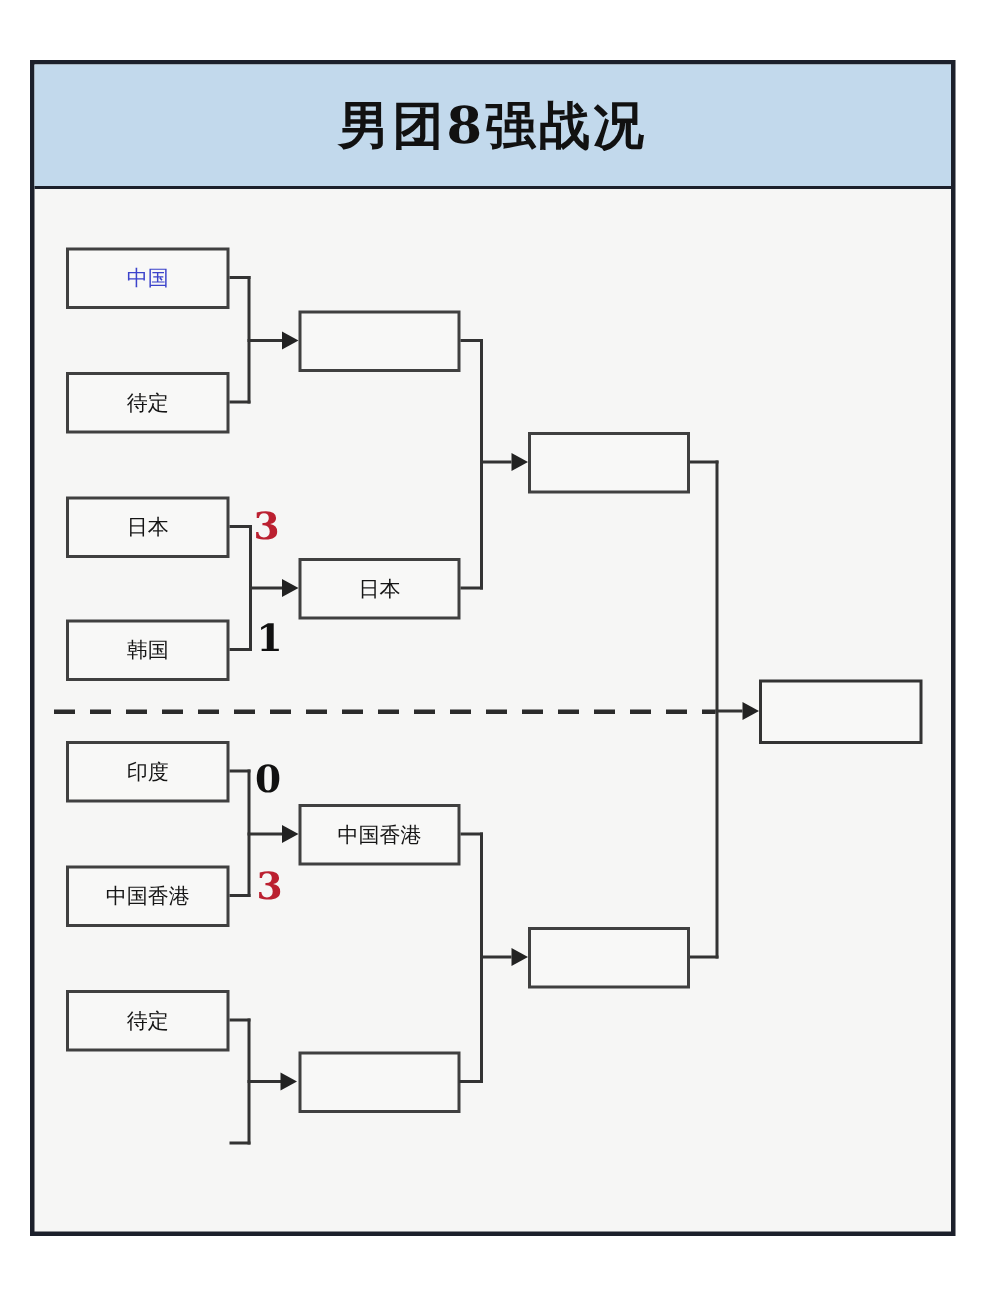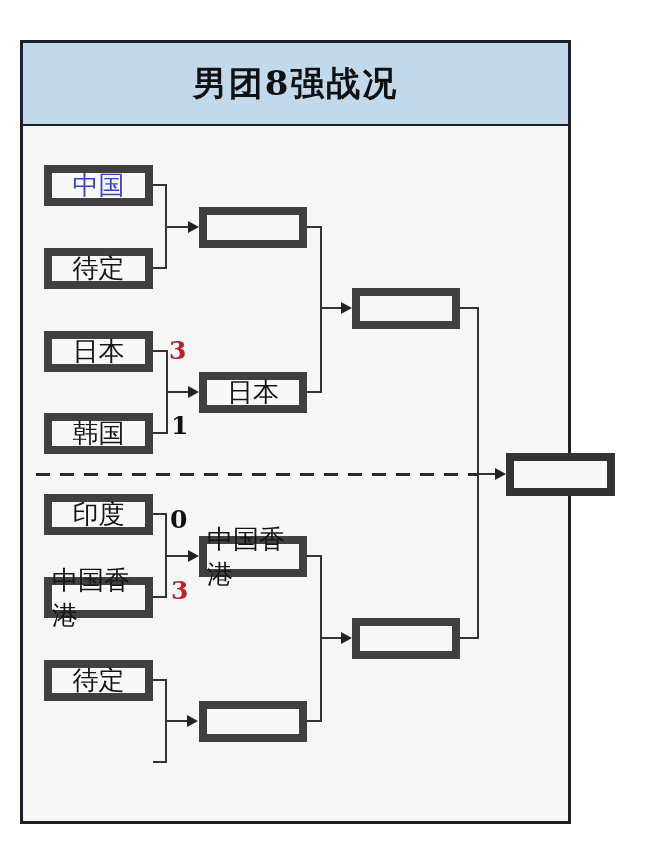--- a/index.html
+++ b/index.html
@@ -1,26 +1,26 @@
 <!DOCTYPE html>
 <html><head>
 <meta charset="utf-8">
 <style>
   html,body{margin:0;padding:0;background:#ffffff;}
   .page{position:relative;width:660px;height:868px;background:#ffffff;overflow:hidden;
         font-family:"DejaVu Serif","Liberation Serif",serif;}
-  .frame{position:absolute;left:20px;top:40px;width:551px;height:784px;
+  .frame{position:absolute;left:20px;top:40px;width:617px;height:784px;
          border:3px solid #1c202b;background:#f6f6f5;box-sizing:border-box;}
   .header{height:81px;background:#c2d9ec;border-bottom:2px solid #1c202b;
           display:flex;align-items:center;justify-content:center;}
   .title{font-size:34px;font-weight:bold;color:#111;letter-spacing:2px;}
 
-  .tbox{position:absolute;box-sizing:border-box;border:8px solid #404040;background:#f8f8f7;
+  .tbox{position:absolute;box-sizing:border-box;border:2px solid #404040;background:#f8f8f7;
         display:flex;align-items:center;justify-content:center;
-        font-size:26px;color:#151515;}
+        font-size:14px;color:#151515;}
   .r1{left:44px;width:109px;height:41px;}
   .r2{left:199px;width:108px;height:41px;}
   .sf{left:352px;width:108px;height:41px;}
   .fin{left:506px;width:109px;height:43px;border-color:#333;}
   .blue{color:#3c43cb;}
 
   .hl{position:absolute;height:2px;background:#333;}
   .vl{position:absolute;width:2px;background:#333;}
   .ah{position:absolute;width:0;height:0;border-top:6px solid transparent;
       border-bottom:6px solid transparent;border-left:11px solid #222;}

